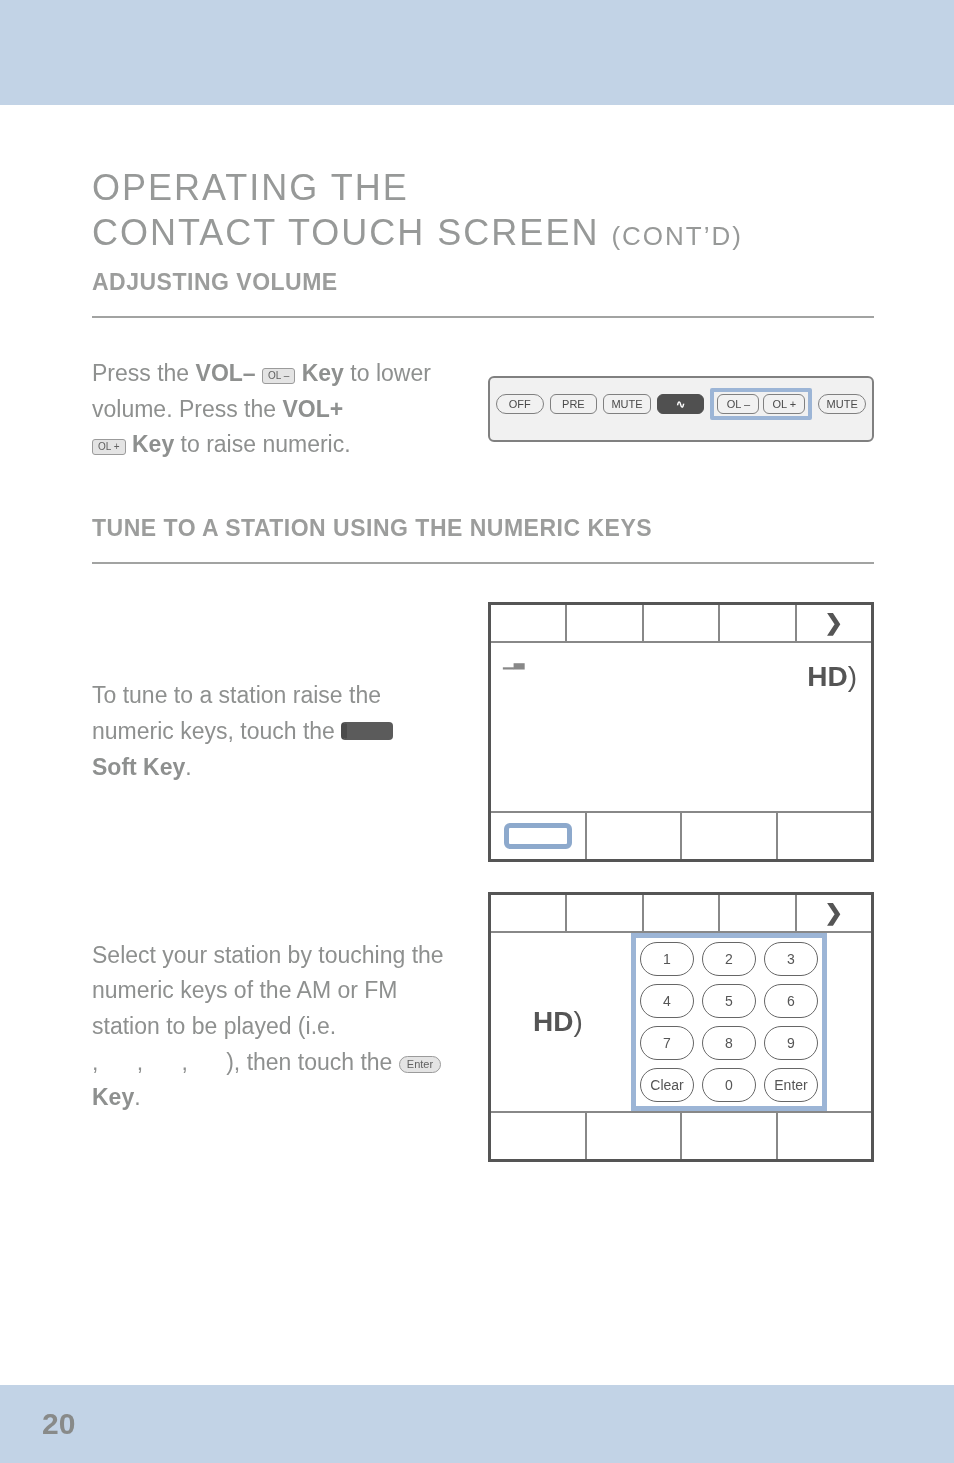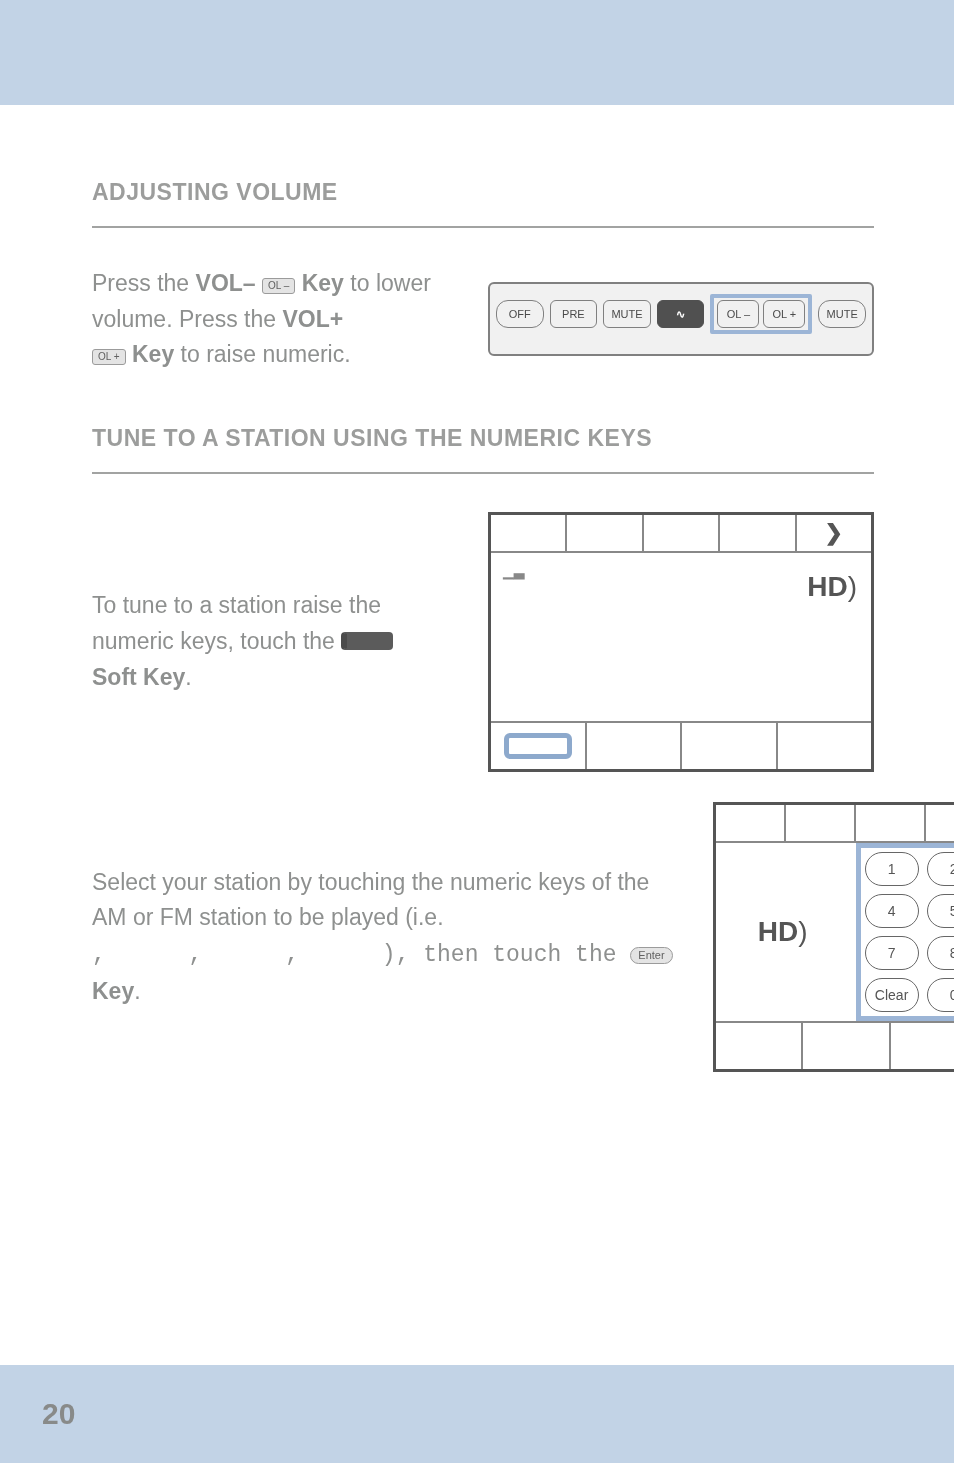--- a/index.html
+++ b/index.html
@@ -94,21 +94,21 @@
     border: 2px solid #808080;
     border-radius: 6px;
     padding: 10px 6px 20px 6px;
     background: #f1f1f1;
     display: flex;
     align-items: center;
     gap: 6px;
   }
   .vol-btn {
     flex: 1;
-    height: 28px;
+    height: 20px;
     font-size: 11px;
     color: #4a4a4a;
     display: flex;
     align-items: center;
     justify-content: center;
     background: #f1f1f1;
     border: 1.5px solid #808080;
     border-radius: 6px;
   }
   .vol-btn.oval { border-radius: 12px; }
@@ -225,21 +225,21 @@
   .num-screen .left-col {
     flex: 0 0 110px;
     text-align: center;
   }
   
   .footer {
     position: absolute;
     bottom: 0;
     left: 0;
     width: 954px;
-    height: 98px;
+    height: 78px;
     background: #c2d3e6;
     display: flex;
     align-items: center;
     padding-left: 42px;
   }
   .pgnum {
     font-size: 30px;
     font-weight: 700;
     color: #888a89;
   }
@@ -247,20 +247,26 @@
     margin-top: 52px;
   }
 </style>
 </head>
 <body>
 
 <div class="blue-band"></div>
 
 <div class="page">
 
+  <div class="heading">
+    <div>OPERATING THE</div>
+    <div>
+      <span>CONTACT TOUCH SCREEN </span><span class="cont">(CONT’D)</span>
+    </div>
+  </div>
 
   <div class="subhead">ADJUSTING VOLUME</div>
 
   <div class="body-row">
     <div class="body-text">
       <span>Press the </span><span class="bold">VOL– </span>
       <span class="inline-key">OL –</span>
       <span class="bold"> <span>Key</span></span><span> to lower volume. Press the </span><span class="bold">VOL+</span>
       <br>
       <span class="inline-key">OL +</span>
@@ -313,21 +319,21 @@
         <div class="cell"></div>
         <div class="cell"></div>
       </div>
     </div>
   </div>
 
   <div class="body-row mid-align" style="margin-top:30px">
     <div class="body-text">
       <span>Select your station by touching the numeric keys of the AM or FM station to be played (i.e.</span>
       <br>
-      <span style="white-space:pre;font-family:Liberation Mono, monospace;">,      ,      ,      ), then touch the </span><span class="inline-key round">Enter</span>
+      <span style="white-space:pre;">,      ,      ,      ), then touch the </span><span class="inline-key round">Enter</span>
       <span class="bold"> <span>Key</span></span><span>.</span>
     </div>
 
     <div class="screen num-screen">
       <div class="sc-top">
         <div class="tab" style="border-radius:14px 0 0 0;"></div>
         <div class="tab"></div>
         <div class="tab"></div>
         <div class="tab"></div>
         <div class="tab arrow" style="border-radius:0 14px 0 0;">❯</div>

